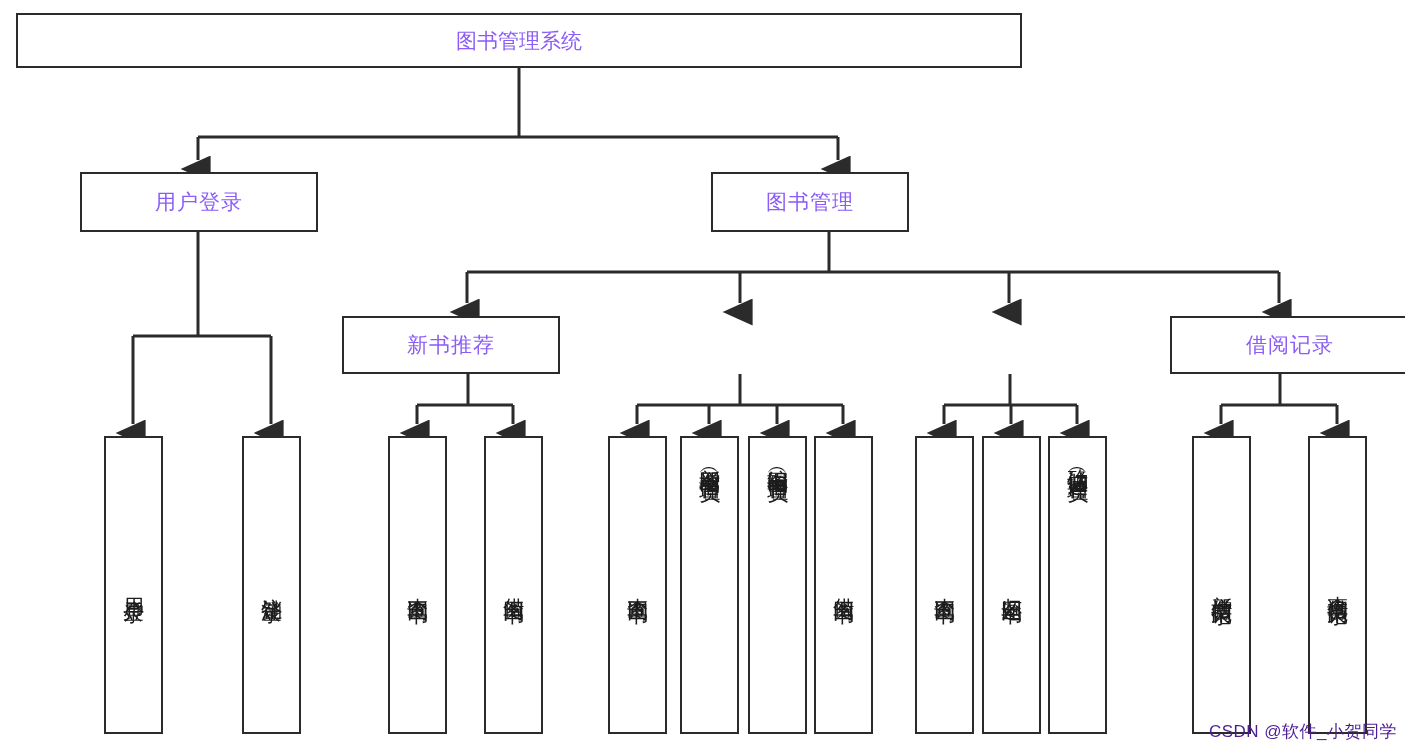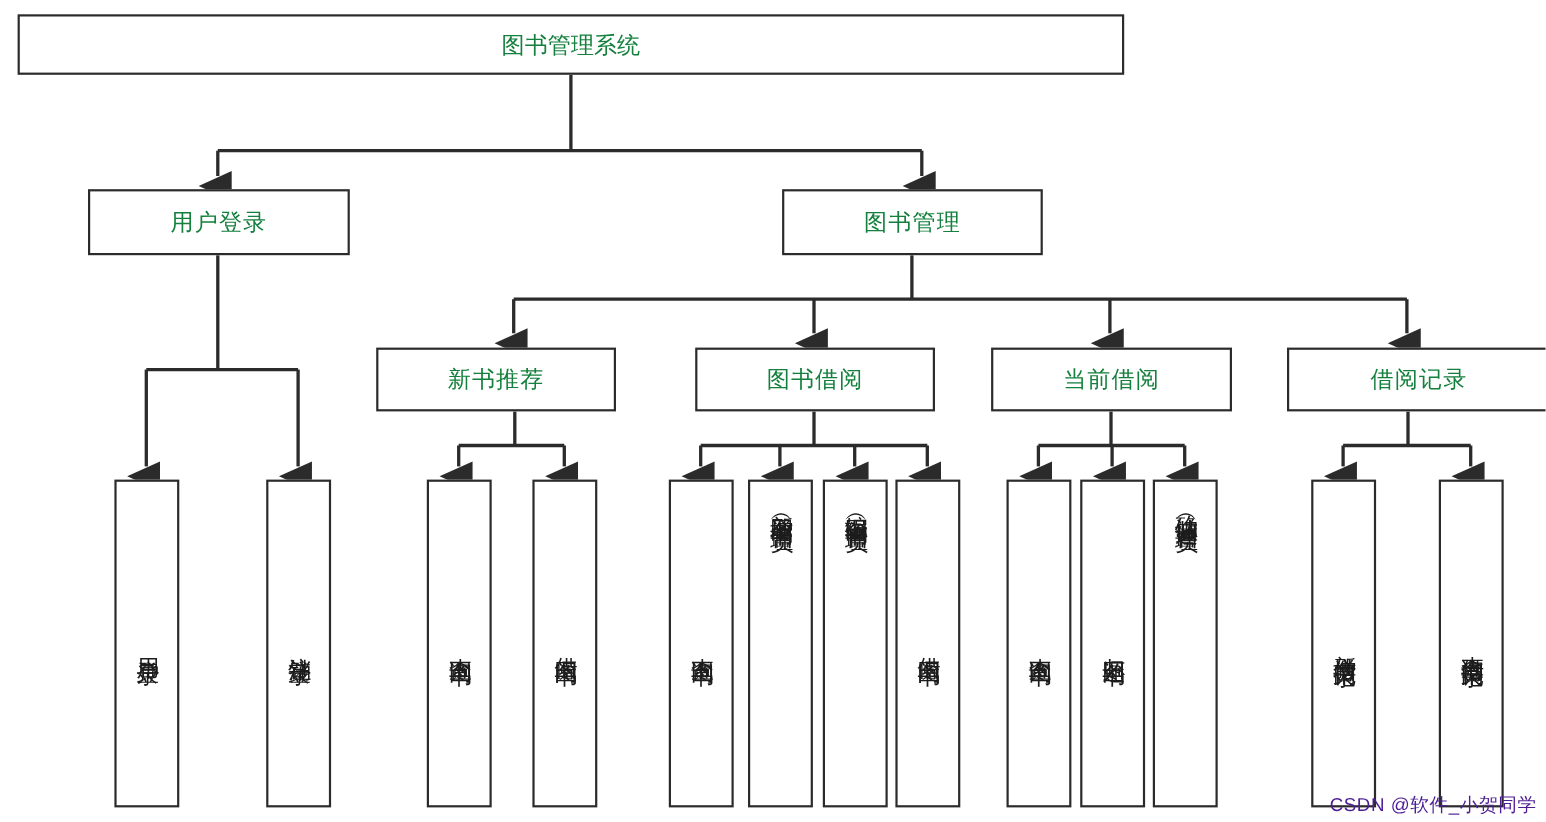--- a/index.html
+++ b/index.html
@@ -3,21 +3,21 @@
 <meta charset="utf-8">
 <style>
   html,body{margin:0;padding:0;background:#ffffff;}
   body{width:1405px;height:747px;overflow:hidden;
        font-family:"Liberation Sans","DejaVu Sans",sans-serif;color:#1a1a1a;}
   #stage{position:relative;width:1405px;height:747px;background:#fff;}
   svg#wires{position:absolute;left:0;top:0;width:1405px;height:747px;pointer-events:none;}
 
   .node{position:absolute;box-sizing:border-box;background:#ffffff;
         border:2.5px solid #2b2b2b;display:flex;align-items:center;justify-content:center;
-        text-align:right;color:#15803d;}
+        text-align:right;color:#8b5cf6;}
   .node.h{font-size:21px;letter-spacing:1px;}
   .node.root{font-size:21px;}
   .leaf{position:absolute;box-sizing:border-box;background:#ffffff;
         border:2.5px solid #2b2b2b;display:flex;align-items:flex-start;justify-content:center;
         padding-top:14px;overflow:hidden;}
   .leaf span{writing-mode:vertical-rl;text-orientation:upright;
              font-size:21px;line-height:1.06;letter-spacing:2px;color:#1c1c1c;
              white-space:nowrap;}
   .leaf.mid span{padding-top:0;}
   .leaf.centered{align-items:center;padding-top:0;}
@@ -79,32 +79,26 @@
     </g>
   </svg>
 
   <div class="node root" style="left:16px;top:13px;width:1006px;height:55px;">
     <span>图书管理系统</span>
   </div>
 
   <div class="node h" style="left:80px;top:172px;width:238px;height:60px;">
     <span>用户登录</span>
   </div>
-  <div class="node h" style="left:711px;top:172px;width:237px;height:60px;">
+  <div class="node h" style="left:711px;top:172px;width:198px;height:60px;">
     <span>图书管理</span>
   </div>
 
   <div class="node h" style="left:342px;top:316px;width:218px;height:58px;">
     <span>新书推荐</span>
-  </div>
-  <div class="node h" style="left:632px;top:316px;width:218px;height:58px;">
-    <span>图书借阅</span>
-  </div>
-  <div class="node h" style="left:901px;top:316px;width:219px;height:58px;">
-    <span>当前借阅</span>
   </div>
   <div class="node h" style="left:1170px;top:316px;width:240px;height:58px;">
     <span>借阅记录</span>
   </div>
 
   <div class="leaf centered" style="left:104px;top:436px;width:59px;height:298px;">
     <span>用户登录</span>
   </div>
   <div class="leaf centered" style="left:242px;top:436px;width:59px;height:298px;">
     <span>注销登录</span>

